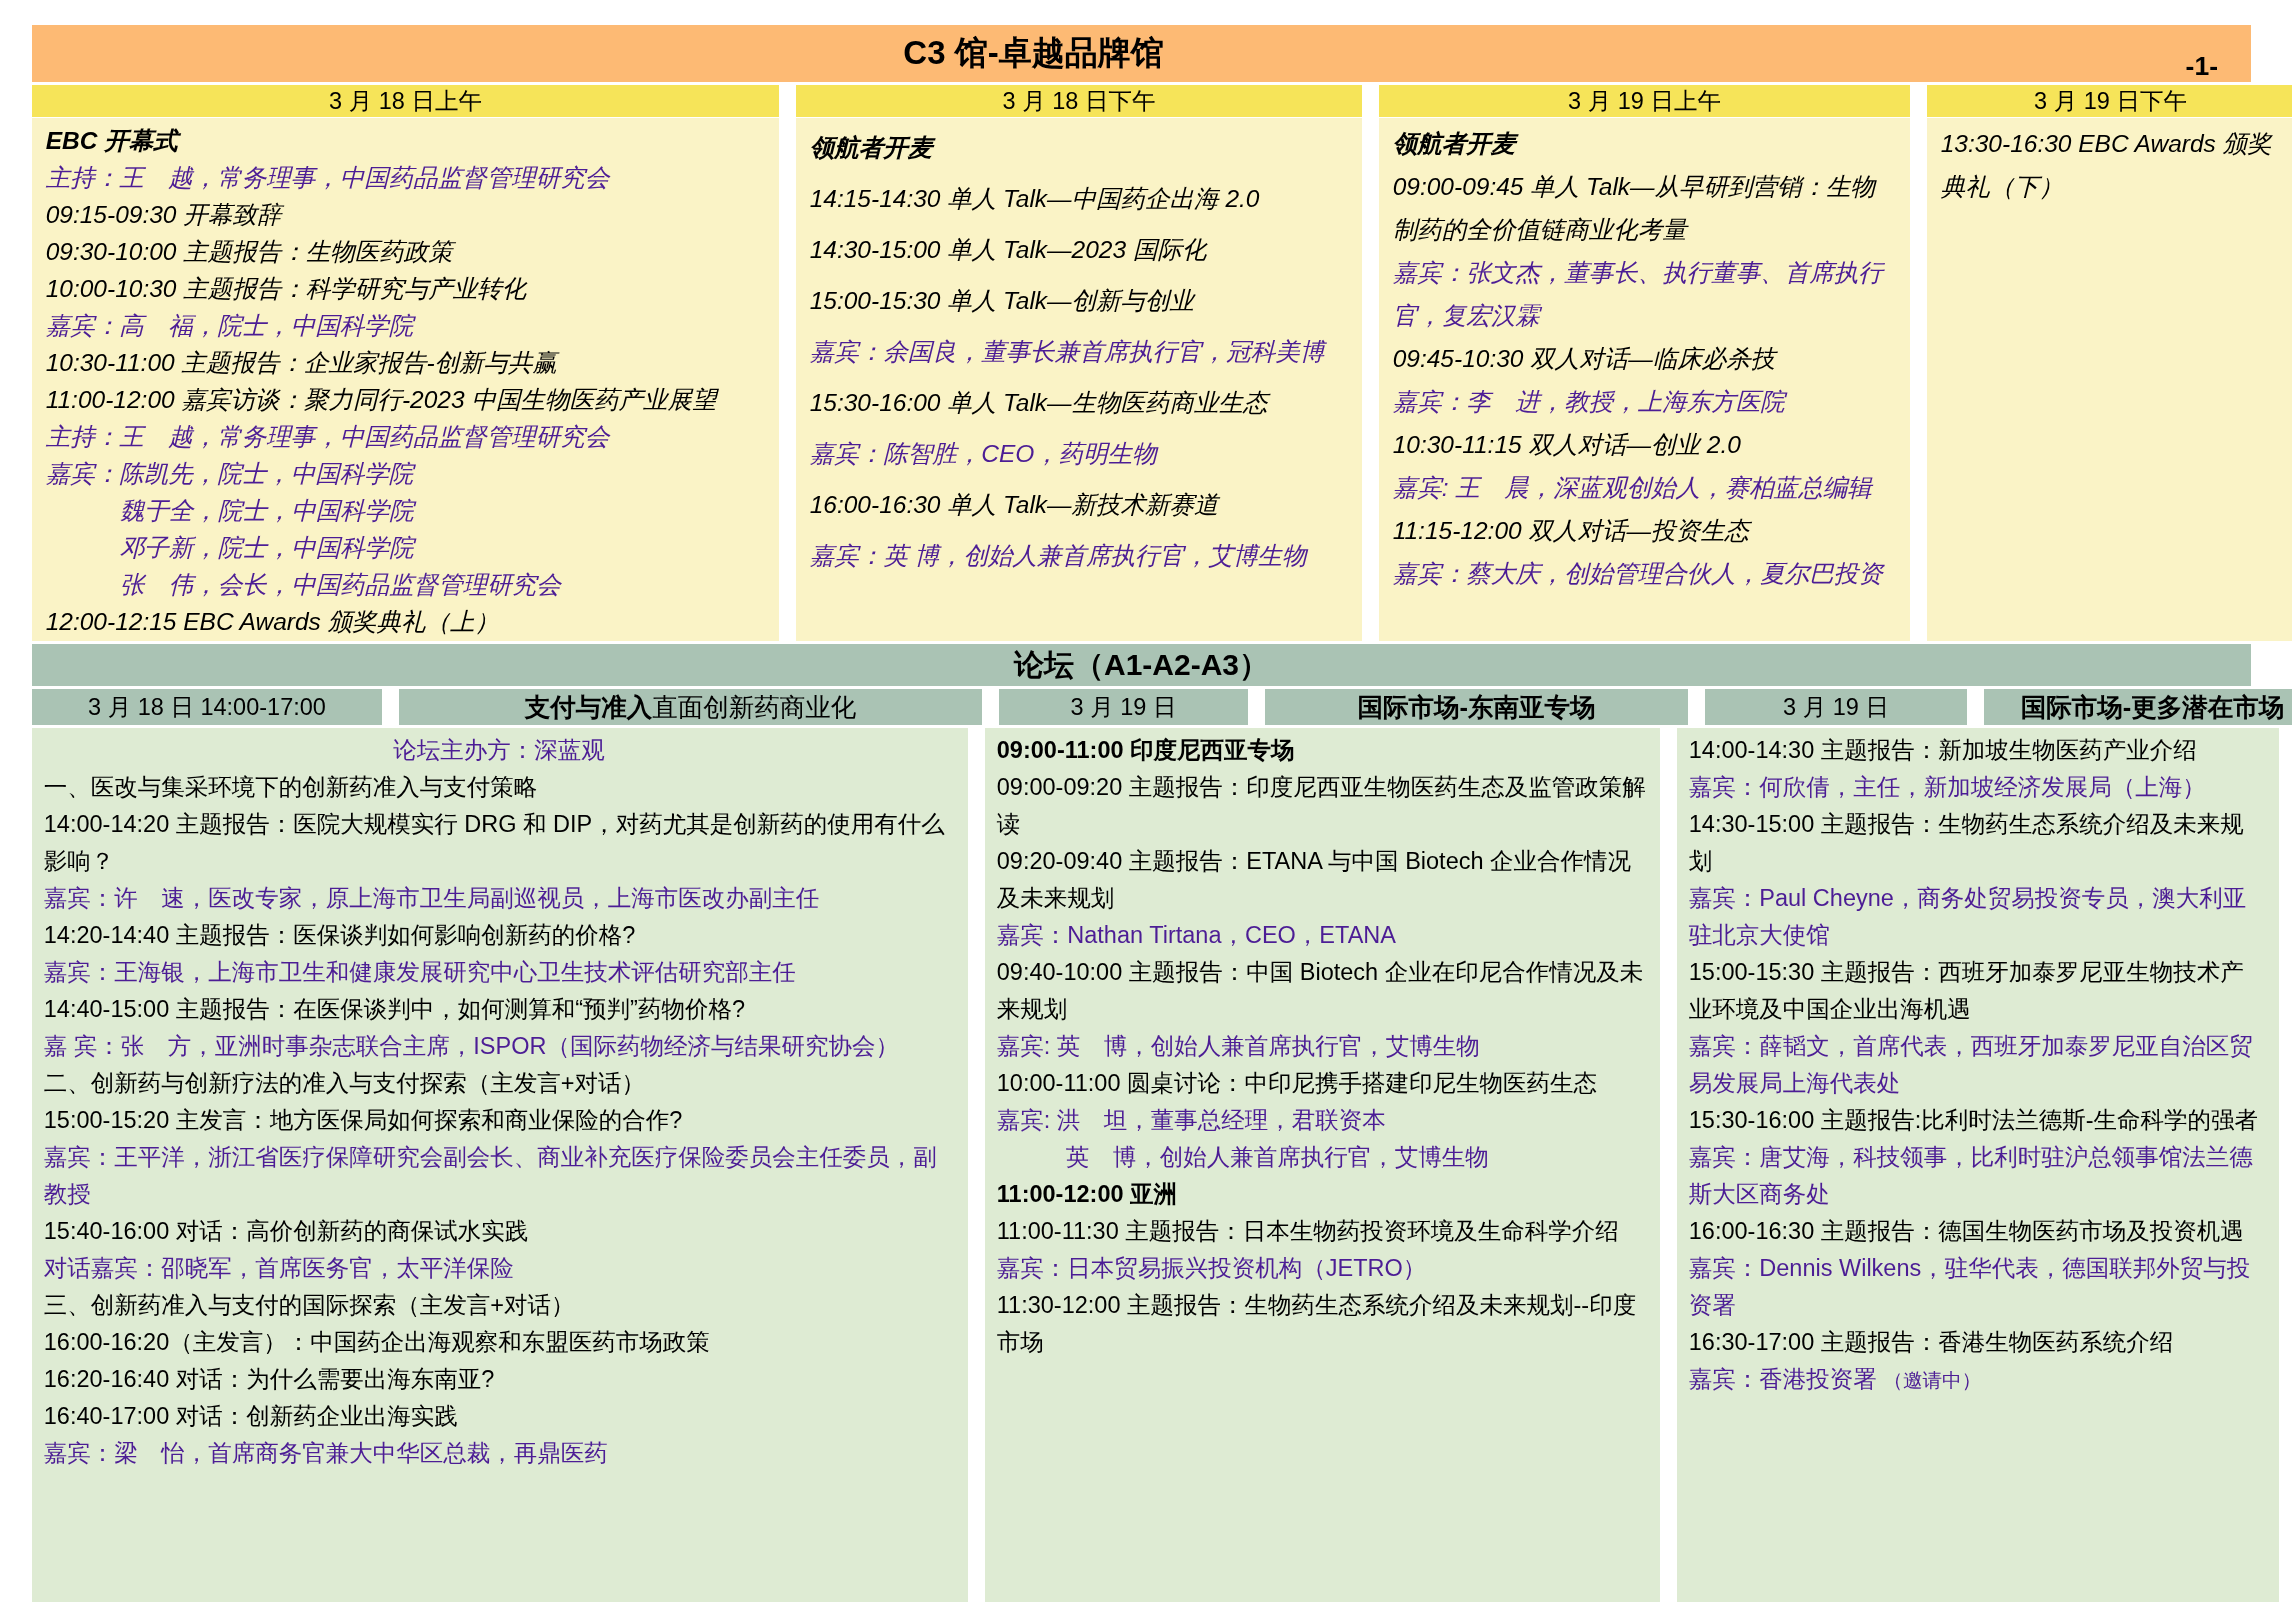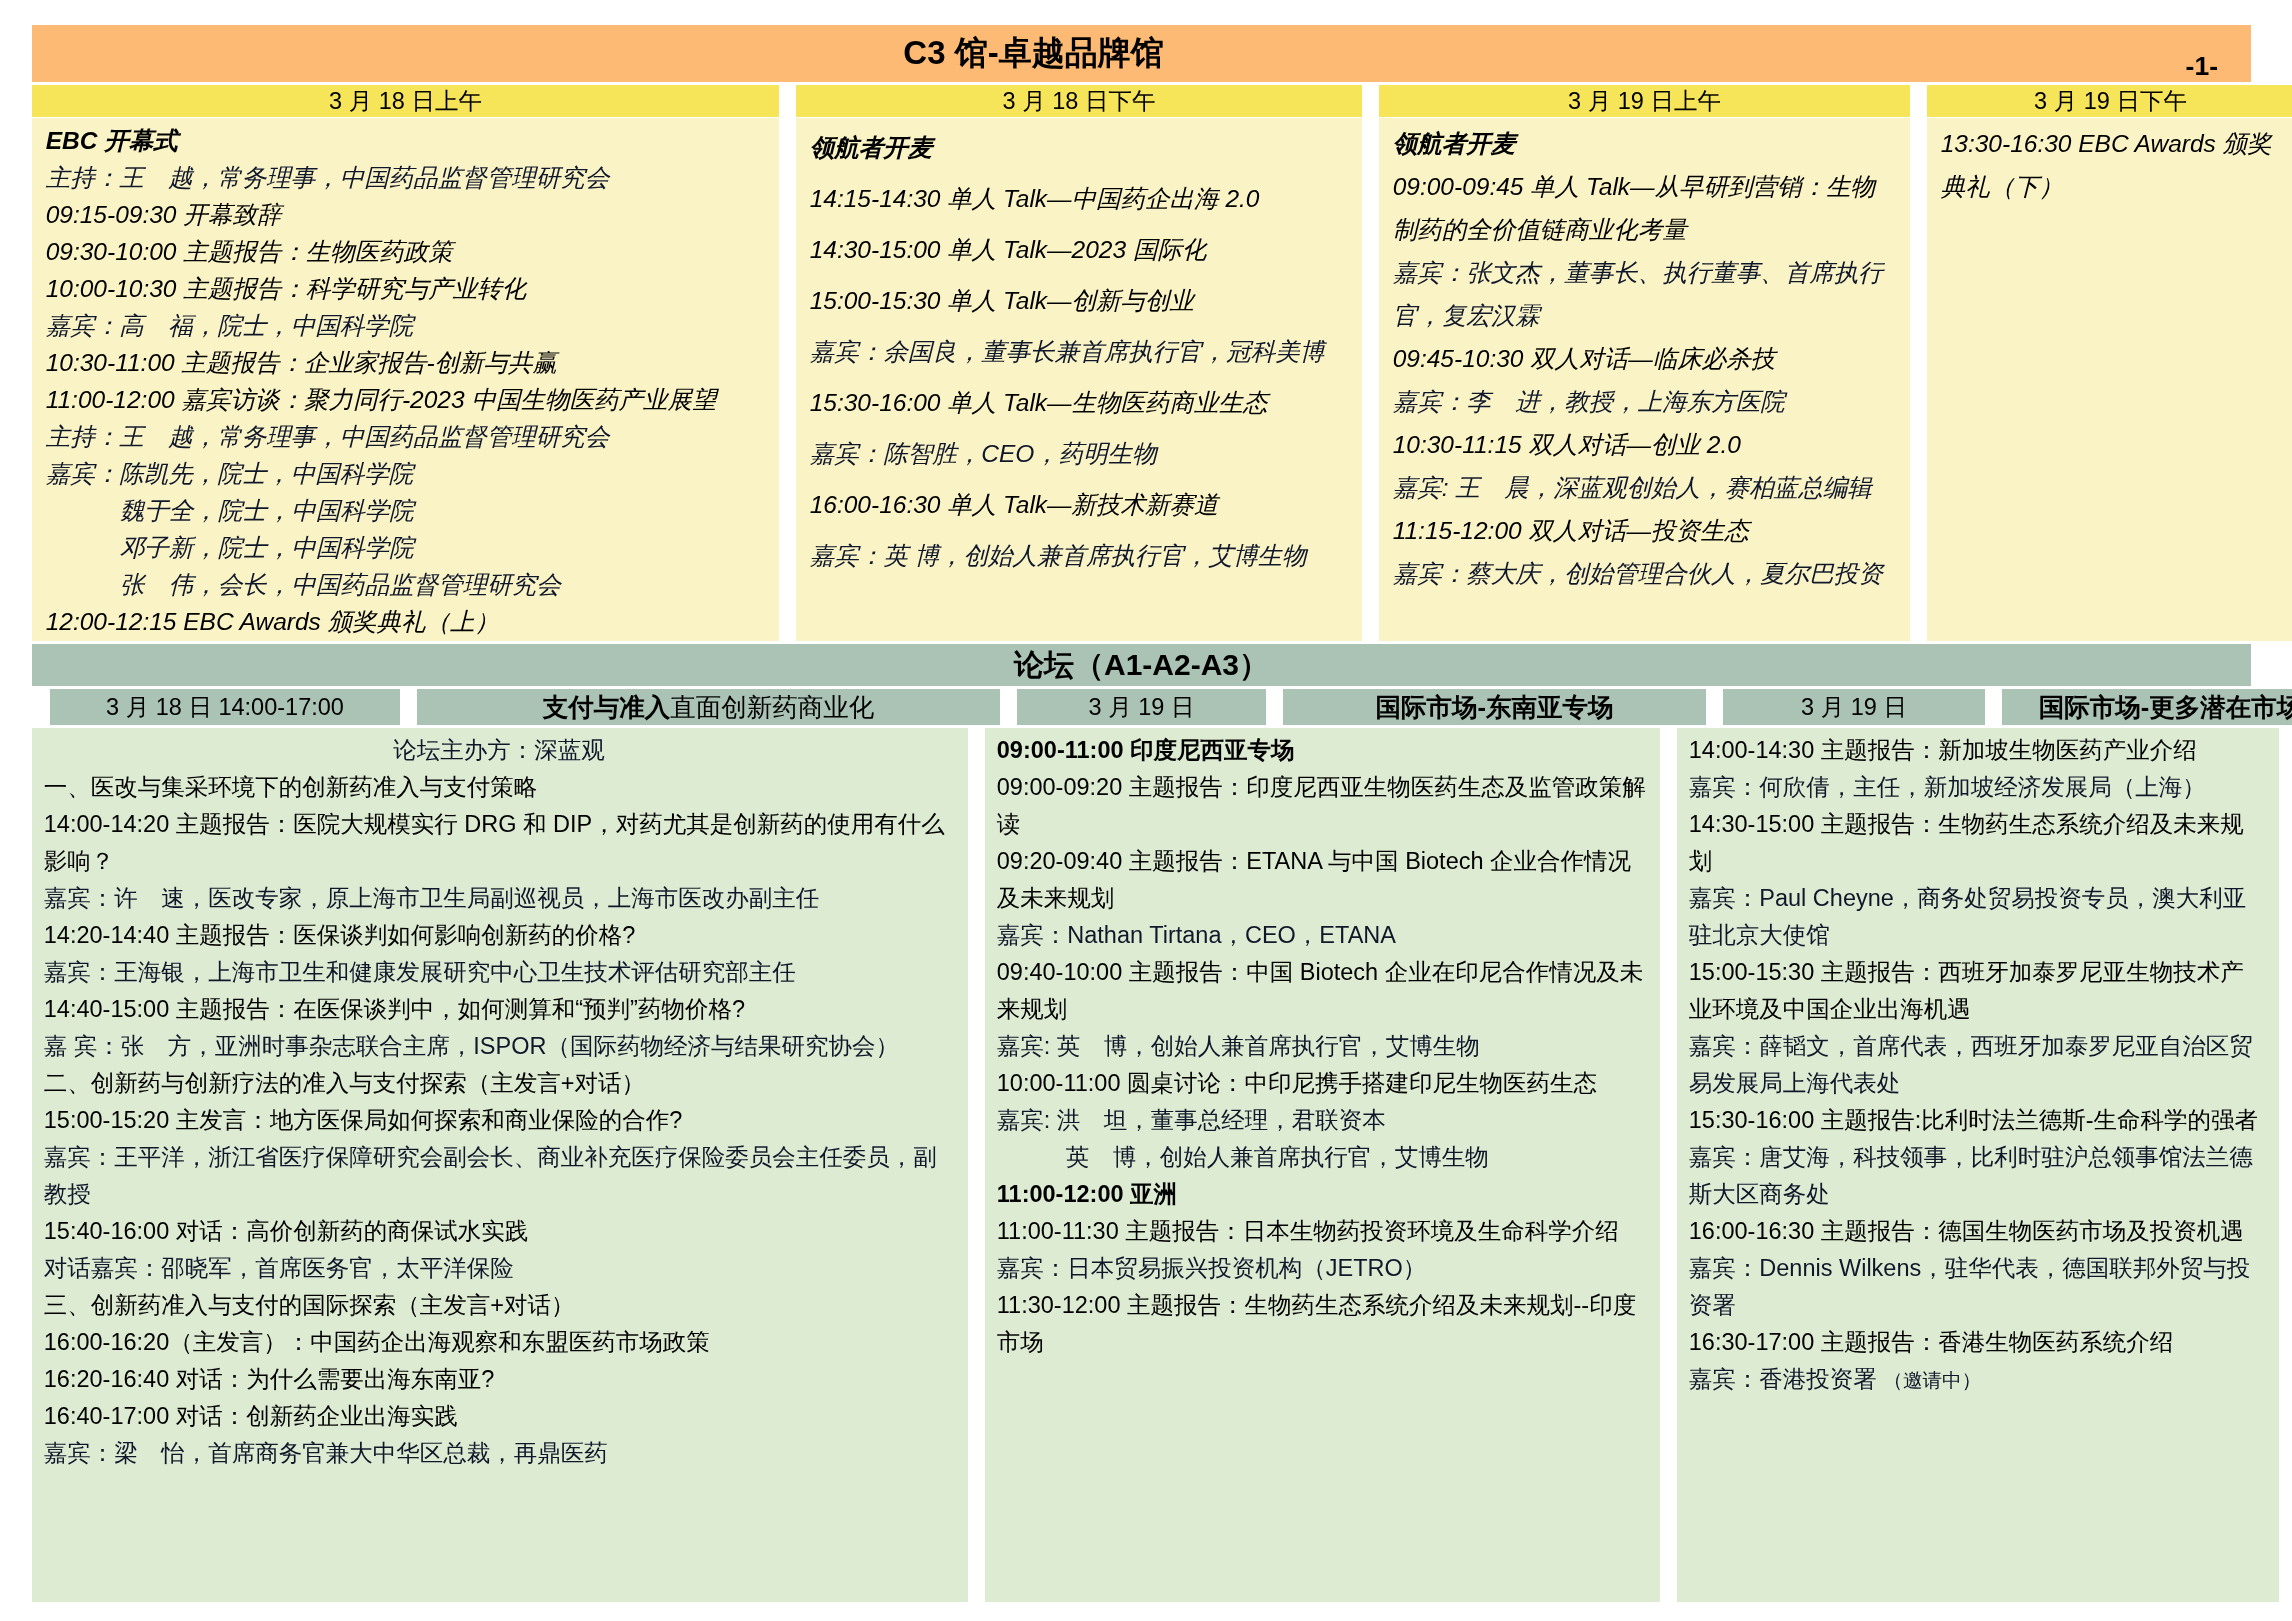--- a/index.html
+++ b/index.html
@@ -18,30 +18,30 @@
       font-size:23.5px;white-space:nowrap;}
   .hall-body{grid-template-columns:747px 566px 531px 367px;height:523px;margin-bottom:2.9px;}
   .cell{background:#FAF3C6;padding:3.9px 13.7px 0 13.7px;font-size:24.5px;overflow:hidden;font-style:italic;}
   .y1 .line{line-height:37px;}
   .y2 .line{line-height:51px;}
   .y3 .line,.y4 .line{line-height:43px;}
 
   
   .forum-title{height:42px;background:#AAC3B4;display:flex;align-items:flex-end;
       justify-content:center;font-size:30px;font-weight:bold;margin-bottom:2.9px;}
-  .forum-head{grid-template-columns:350px 583px 249px 423px 262px 337px;height:36px;margin-bottom:2.9px;margin-left:18px;}
+  .forum-head{grid-template-columns:350px 583px 249px 423px 262px 337px;height:36px;margin-bottom:2.9px;}
   .gh{background:#AAC3B4;display:flex;align-items:center;justify-content:center;
       font-size:23.5px;white-space:nowrap;}
   .gh.track{font-size:25.5px;}
   .forum-body{grid-template-columns:936px 675px 602px;height:874px;}
   .gcell{background:#DEEBD3;padding:3.9px 13.7px 0 11.8px;font-size:23.5px;overflow:hidden;}
   .gcell .line{line-height:37px;}
 
   
-  .blue{color:#0f172a;}
+  .blue{color:#4c1d95;}
   .bold{font-weight:bold;}
   .small{font-size:19.6px;}
   .center{text-align:center;}
   .cell .indent{padding-left:74px;}
   .gcell .indent{padding-left:69px;}
 </style>
 </head>
 <body>
 
 <div class="table">

